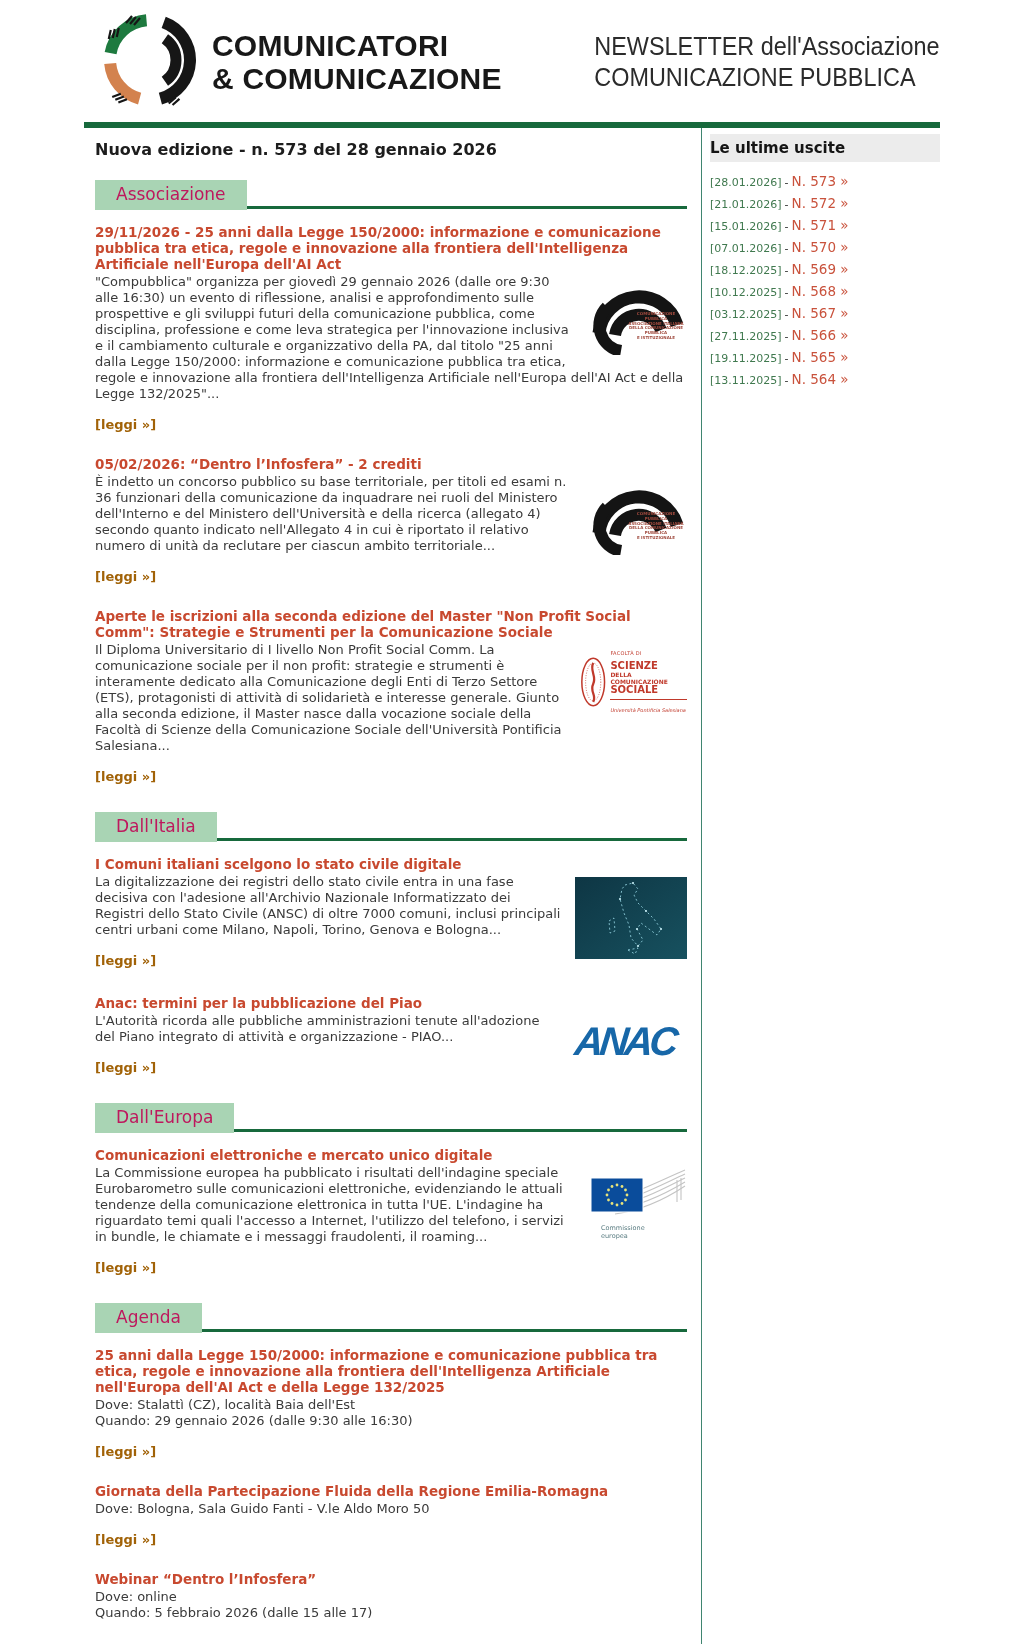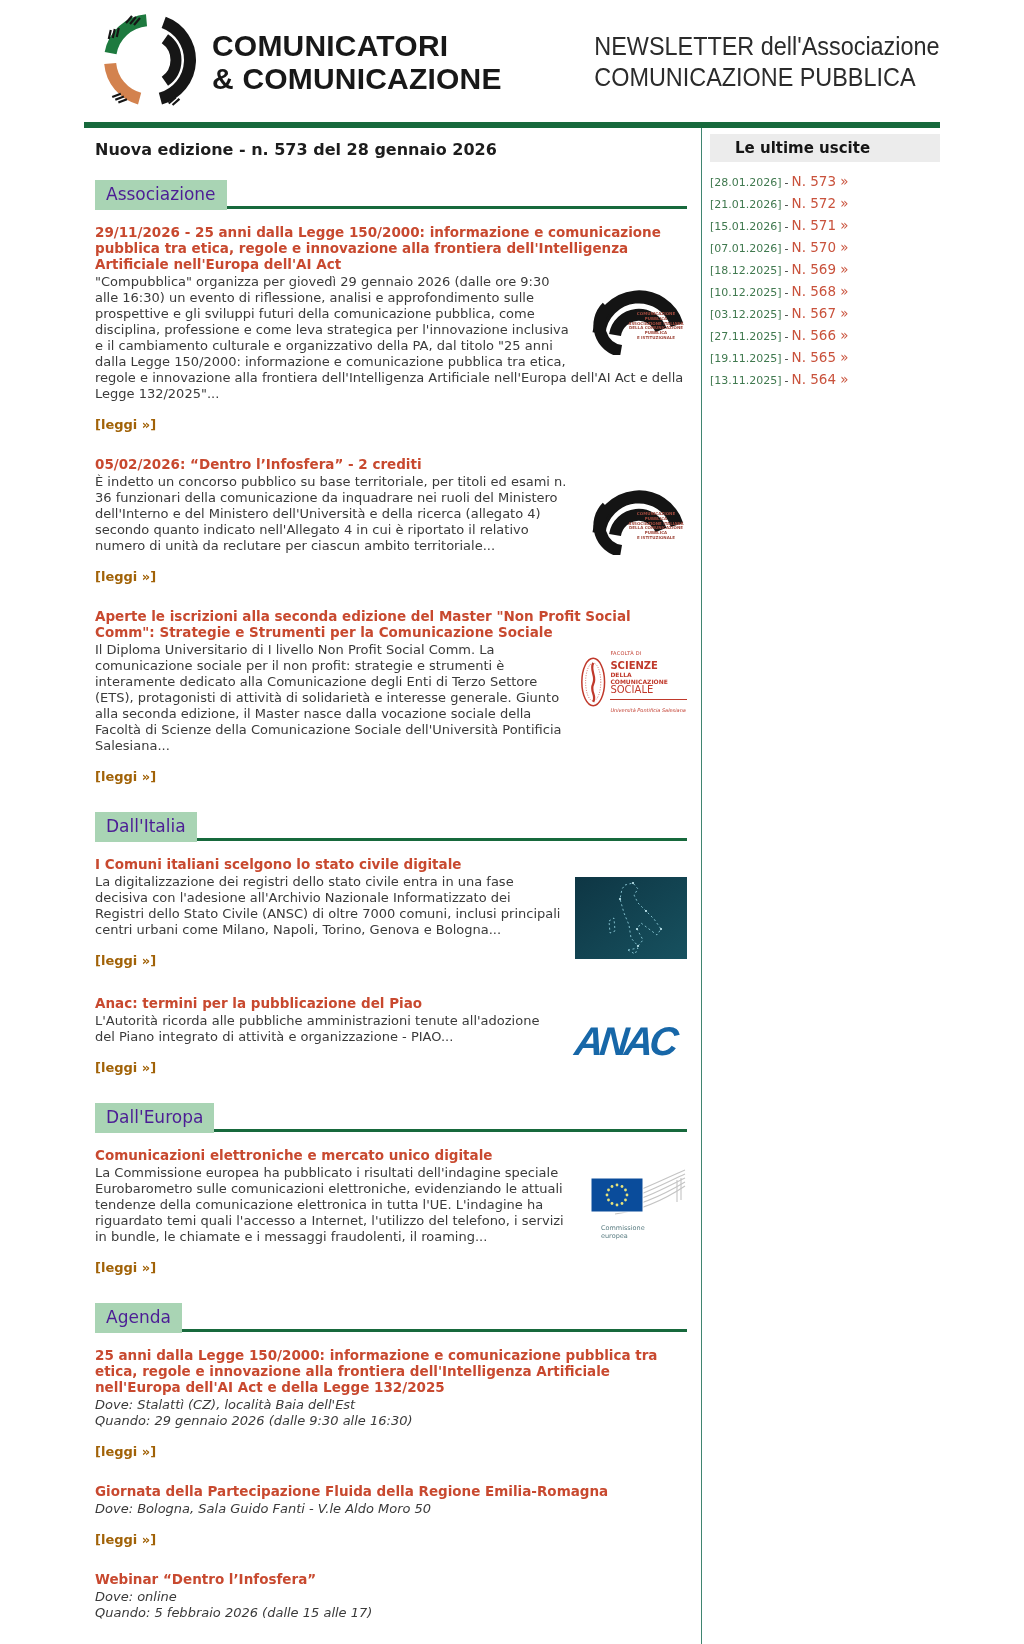--- a/index.html
+++ b/index.html
@@ -7,48 +7,48 @@
   .wrapper{width:856px;margin:0 auto;}
   
   .header{display:flex;align-items:center;padding:14px 0 8px 20px;}
   .brand{margin-left:16px;font-weight:bold;font-size:30px;line-height:33px;color:#181818;letter-spacing:0.2px;font-family:"Liberation Sans",sans-serif;}
   .nl{margin-left:auto;font-size:26px;line-height:31px;color:#2b2b2b;font-weight:400;transform:scaleX(0.9);transform-origin:100% 50%;white-space:nowrap;font-family:"Liberation Sans",sans-serif;}
   .topbar{height:6px;background:#17693c;margin-top:4px;}
   
   .columns{display:flex;align-items:stretch;}
   .main{flex:1;min-width:0;padding:6px 14px 30px 11px;}
   .sidebar{width:239px;box-sizing:border-box;border-left:1px solid #3f8570;padding:6px 0 0 8px;}
-  .sidebar-title{background:#ececec;font-weight:bold;font-size:15px;color:#151515;padding:5px 25px;margin:0 0 9px 0;}
+  .sidebar-title{background:#ececec;font-weight:bold;font-size:15px;color:#151515;padding:5px 0;margin:0 0 9px 0;}
   .pub-item{font-size:11px;line-height:20px;color:#333;white-space:nowrap;}
   .pub-date{color:#40794f;}
   .pub-sep{color:#333;margin:0 3px;}
   .pub-link{color:#c9523c;font-size:13.5px;text-decoration:none;cursor:pointer;}
   
   .edition{font-size:16px;font-weight:bold;color:#1d1d1d;margin:6px 0 17px;}
   .sec{margin-top:15px;}
   .sec:first-of-type{margin-top:0;}
   .sec-head{border-bottom:3px solid #17693c;margin:0 0 15px;}
-  .sec-badge{display:inline-block;background:#a9d4b4;color:#4c1d95;font-size:17px;padding:4px 11px 6px;transform:translateY(4px);}
+  .sec-badge{display:inline-block;background:#a9d4b4;color:#be185d;font-size:17px;padding:4px 21px 6px;transform:translateY(4px);}
   .art{margin-bottom:24px;}
   .art::after{content:"";display:block;clear:both;}
   .art-title{font-size:13.5px;font-weight:bold;color:#c8492f;margin:0 0 2px;line-height:16px;cursor:pointer;}
   .art-body{font-size:13px;line-height:16px;color:#3a3a3a;}
   .art-body p{margin:0;}
   .leggi{margin-top:15px;font-size:13px;font-weight:bold;color:#a16207;cursor:pointer;}
-  .meta{font-size:13px;line-height:16px;color:#3a3a3a;font-style:italic;}
+  .meta{font-size:13px;line-height:16px;color:#3a3a3a;}
   
   .thumb{float:right;margin:3px 0 8px 14px;cursor:pointer;}
   .thumb-cp{width:100px;height:78px;position:relative;}
   .cp-text{position:absolute;left:40px;top:35px;width:58px;text-align:center;font-size:4px;line-height:4.8px;color:#a04a3e;font-weight:bold;}
   .thumb-fsc{width:108px;display:flex;align-items:center;}
   .fsc-text{margin-left:3px;}
   .fsc-l1{font-size:5px;color:#c0392b;letter-spacing:0.3px;}
   .fsc-l2{font-size:10px;font-weight:bold;color:#c0392b;line-height:10px;}
   .fsc-l3{font-size:6px;font-weight:bold;color:#c0392b;line-height:7px;}
-  .fsc-l4{font-size:10px;font-weight:normal;color:#c0392b;line-height:10px;}
+  .fsc-l4{font-size:10px;font-weight:bold;color:#c0392b;line-height:10px;}
   .fsc-l5{font-size:5px;color:#c0392b;margin-top:4px;border-top:1px solid #c0392b;padding-top:2px;font-style:italic;}
   .thumb-anac{width:112px;padding-top:6px;}
   .anac{font-family:"Liberation Sans",sans-serif;font-weight:bold;font-style:italic;font-size:40px;line-height:38px;letter-spacing:-4px;color:#1767a8;transform:skewX(-6deg);}
   .thumb-eu{width:102px;text-align:left;}
   .eu-caption{font-size:6.5px;line-height:7.5px;color:#5b7d82;padding-left:16px;margin-top:1px;}
 </style>
 </head>
 <body>
 
 <div class="wrapper">

